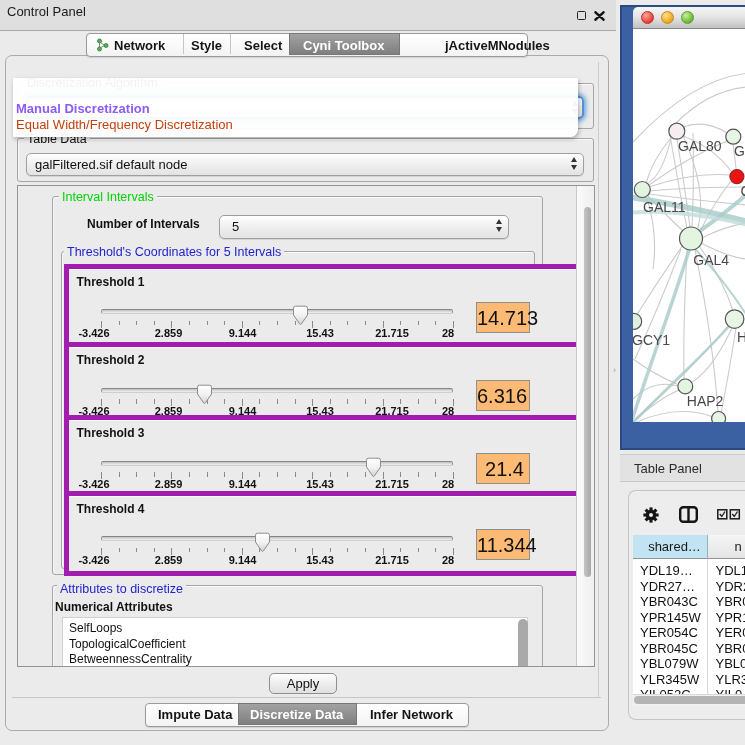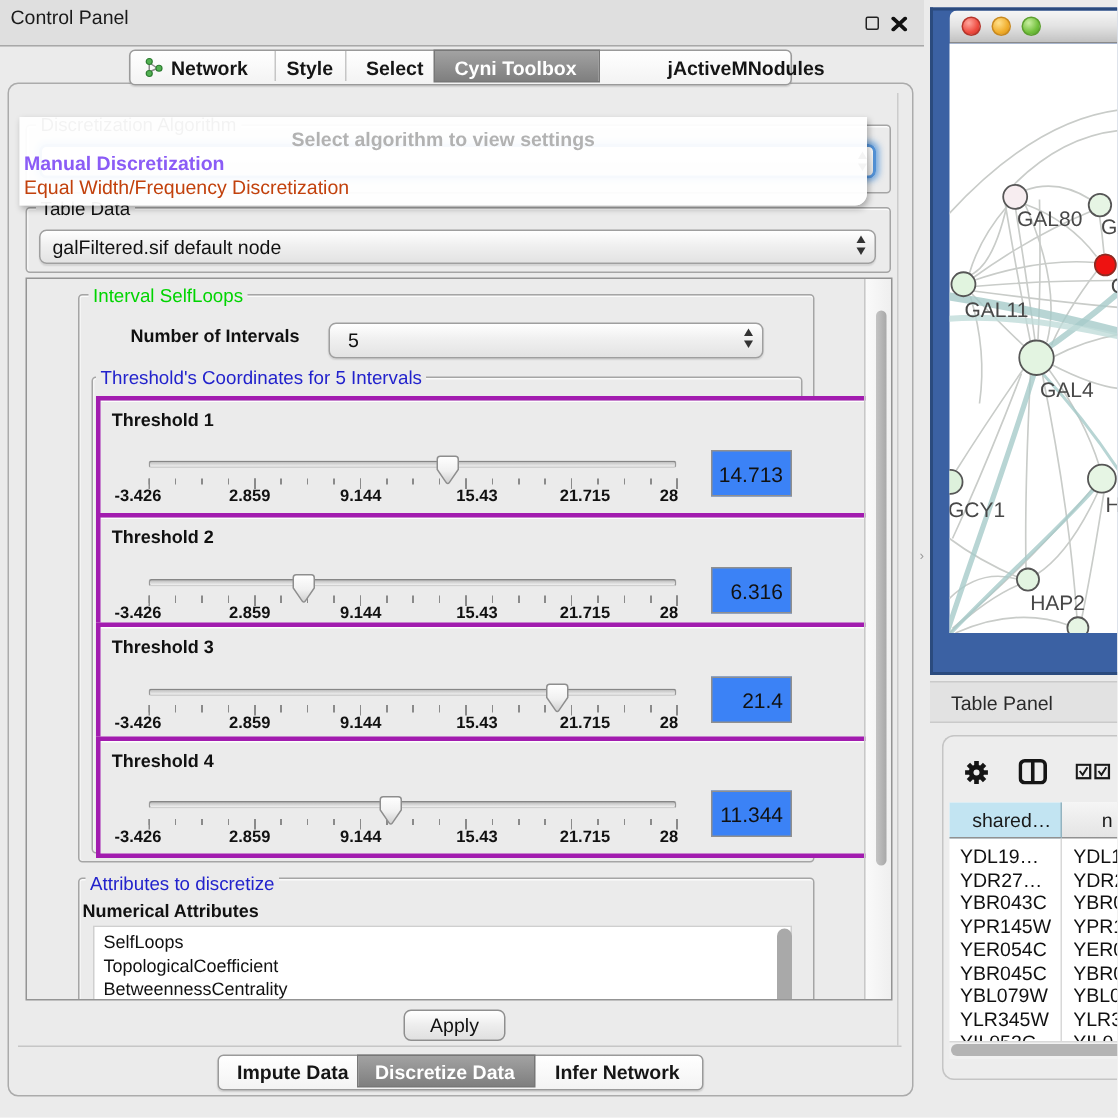--- a/index.html
+++ b/index.html
@@ -3,22 +3,22 @@
 <meta charset="utf-8">
 <style>
 html,body{margin:0;padding:0;}
 #page{position:relative;width:745px;height:745px;background:#ebebeb;font-family:"Liberation Sans",sans-serif;overflow:hidden;}
 .abs{position:absolute;}
 .g{position:absolute;border:1px solid #a5a5a5;border-radius:3px;box-shadow:inset 0 1px 0 #fbfbfb,inset 1px 0 0 #f5f5f5;}
 .gt{position:absolute;background:#ebebeb;padding:0 3px;font-size:12.5px;color:#111;white-space:nowrap;}
 .combo{position:absolute;border:1px solid #9f9f9f;border-radius:5px;background:linear-gradient(#ffffff,#f0f0f0 45%,#e3e3e3);box-shadow:0 1px 1px rgba(0,0,0,.1);font-size:13px;color:#111;}
 .up{position:absolute;width:0;height:0;border-left:3.5px solid transparent;border-right:3.5px solid transparent;border-bottom:5px solid #333;}
 .dn{position:absolute;width:0;height:0;border-left:3.5px solid transparent;border-right:3.5px solid transparent;border-top:5px solid #333;}
-.tf{position:absolute;background:#3b82f6;border:1px solid #8f8f8f;font-size:14px;color:#111;text-align:right;}
-.tpanel{position:absolute;border:3px solid #a21caf;background:#ebebeb;box-shadow:inset 0 1px 0 #fdfdfd;padding-left:48px;}
+.tf{position:absolute;background:#fdba74;border:1px solid #8f8f8f;font-size:20px;color:#111;text-align:right;}
+.tpanel{position:absolute;border:5px solid #a21caf;background:#ebebeb;box-shadow:inset 0 1px 0 #fdfdfd;padding-left:48px;}
 .ttitle{position:absolute;left:8px;top:6px;font-size:12px;font-weight:bold;color:#111;}
 .track{position:absolute;height:3px;background:linear-gradient(#c0c0c0,#f0f0f0);border:1px solid #999;border-top-color:#868686;border-bottom-color:#cfcfcf;border-radius:2px;}
 .minor{position:absolute;background-image:repeating-linear-gradient(to right,#8a8a8a 0,#8a8a8a 1px,transparent 1px,transparent 17.6px);}
 .major{position:absolute;background-image:repeating-linear-gradient(to right,#8a8a8a 0,#8a8a8a 1px,transparent 1px,transparent 70.4px);}
 .slbl{position:absolute;font-size:11px;font-weight:bold;color:#111;transform:translateX(-50%);white-space:nowrap;}
 .thumb{position:absolute;width:17px;height:21px;}
 .tabtxt{font-size:13px;font-weight:600;color:#151515;}
 .cell{white-space:nowrap;overflow:hidden;}
 </style>
 </head>
@@ -61,34 +61,33 @@
 <circle cx="10" cy="7.5" r="2" fill="#52b152" stroke="#2e7d32" stroke-width="0.8"></circle>
 </svg>
 
 <div class="g" style="left:17px;top:83px;width:575px;height:44px;"></div>
 <div class="gt" style="left:24px;top:76px;">Discretization Algorithm</div>
 <div class="combo" style="left:26px;top:96px;width:558px;height:23px;box-shadow:0 0 4px 1.5px rgba(74,144,217,.75);border:2px solid #5291d6;box-sizing:border-box;"></div>
 <div class="up" style="left:572px;top:101px;"></div>
 <div class="dn" style="left:572px;top:109px;"></div>
 
 <div class="abs" style="left:13px;top:78px;width:565px;height:59px;background:rgba(255,255,255,.95);border-radius:0 0 8px 0;box-shadow:1px 2px 4px rgba(0,0,0,.28);z-index:5;"></div>
-<div class="abs" style="left:13px;top:85px;width:565px;text-align:center;font-size:13px;font-weight:600;color:#b2b2b2;z-index:6;">Select algorithm to view settings</div>
 <div class="abs" style="left:16px;top:101px;font-size:13px;font-weight:bold;color:#8b5cf6;z-index:6;">Manual Discretization</div>
 <div class="abs" style="left:16px;top:117px;font-size:13px;color:#c2410c;z-index:6;">Equal Width/Frequency Discretization</div>
 
 <div class="g" style="left:17px;top:138px;width:575px;height:42px;"></div>
 <div class="gt" style="left:24px;top:132px;">Table Data</div>
 <div class="combo" style="left:26px;top:153px;width:556px;height:21px;line-height:21px;"><span style="margin-left:8px;">galFiltered.sif default node</span></div>
 <div class="up" style="left:571px;top:157px;"></div>
 <div class="dn" style="left:571px;top:165px;"></div>
 
 <div class="abs" id="scrollpane" style="left:17px;top:185px;width:578px;height:482px;border:1px solid #949494;background:#ebebeb;box-sizing:border-box;overflow:hidden;">
 
   <div class="g" style="left:34px;top:10px;width:489px;height:377px;"></div>
-  <div class="gt" style="left:41px;top:4px;color:#00d400;">Interval SelfLoops</div>
+  <div class="gt" style="left:41px;top:4px;color:#00d400;">Interval Intervals</div>
   <div class="abs" style="left:69px;top:31px;font-size:12px;font-weight:bold;color:#111;">Number of Intervals</div>
   <div class="combo" style="left:201px;top:29px;width:288px;height:22px;line-height:22px;"><span style="margin-left:12px;">5</span></div>
   <div class="up" style="left:478px;top:33px;"></div>
   <div class="dn" style="left:478px;top:41px;"></div>
 
   <div class="g" style="left:43px;top:65px;width:472px;height:316px;"></div>
   <div class="gt" style="left:46px;top:59px;color:#2222cc;text-align:right;">Threshold's Coordinates for 5 Intervals</div>
 
   <div class="tpanel" style="left:45.5px;top:77.5px;width:467px;height:75px;">
     <div class="ttitle">Threshold 1</div>

